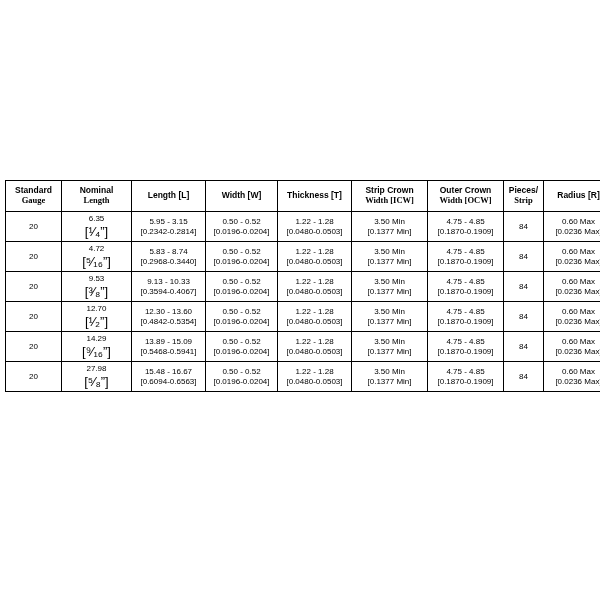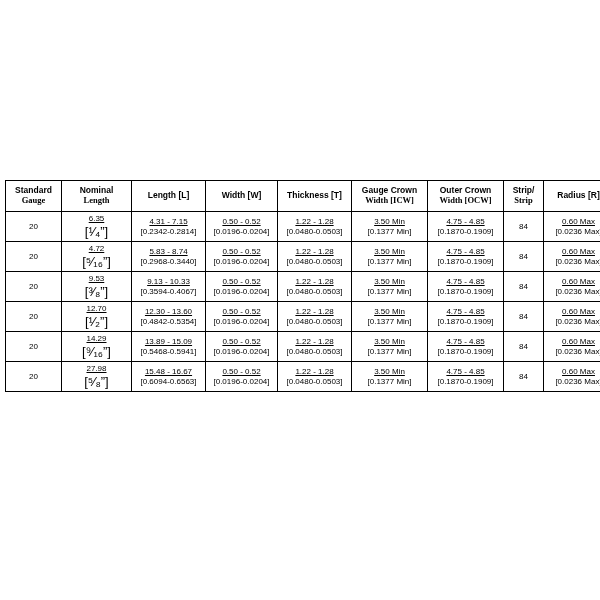--- a/index.html
+++ b/index.html
@@ -42,21 +42,21 @@
     font-weight: bold;
     line-height: 1.15;
     height: 28px;
   }
   table.spec td {
     font-size: 8px;
     line-height: 1.2;
     height: 27px;
   }
   .hdr-l2 { display: block; font-family: Liberation Serif, serif; }
-  .val-main { display: block; white-space: nowrap; text-decoration: underline; }
+  .val-main { display: block; white-space: nowrap; }
   .val-sub  { display: block; white-space: nowrap; }
   .nom-frac { font-size: 13px; }
   .gauge-cell { font-size: 8.5px; }
   .pieces-cell { font-size: 8.5px; }
   col.c-gauge { width: 56px; }
   col.c-nominal { width: 70px; }
   col.c-length { width: 74px; }
   col.c-width { width: 72px; }
   col.c-thick { width: 74px; }
   col.c-icw { width: 76px; }
@@ -94,45 +94,45 @@
           <th>
             <span>Length [L]</span>
           </th>
           <th>
             <span>Width [W]</span>
           </th>
           <th>
             <span>Thickness [T]</span>
           </th>
           <th>
-            <span>Gauge Crown</span>
+            <span>Strip Crown</span>
             <span class="hdr-l2">Width [ICW]</span>
           </th>
           <th>
             <span>Outer Crown</span>
             <span class="hdr-l2">Width [OCW]</span>
           </th>
           <th>
-            <span>Strip/</span>
+            <span>Pieces/</span>
             <span class="hdr-l2">Strip</span>
           </th>
           <th>
             <span>Radius [R]</span>
           </th>
         </tr>
       </thead>
       <tbody>
         <tr>
           <td class="gauge-cell">20</td>
           <td>
             <span class="val-main">6.35</span>
             <span class="val-sub nom-frac">[¹⁄₄”]</span>
           </td>
           <td>
-            <span class="val-main">4.31 - 7.15</span>
+            <span class="val-main">5.95 - 3.15</span>
             <span class="val-sub">[0.2342-0.2814]</span>
           </td>
           <td>
             <span class="val-main">0.50 - 0.52</span>
             <span class="val-sub">[0.0196-0.0204]</span>
           </td>
           <td>
             <span class="val-main">1.22 - 1.28</span>
             <span class="val-sub">[0.0480-0.0503]</span>
           </td>

